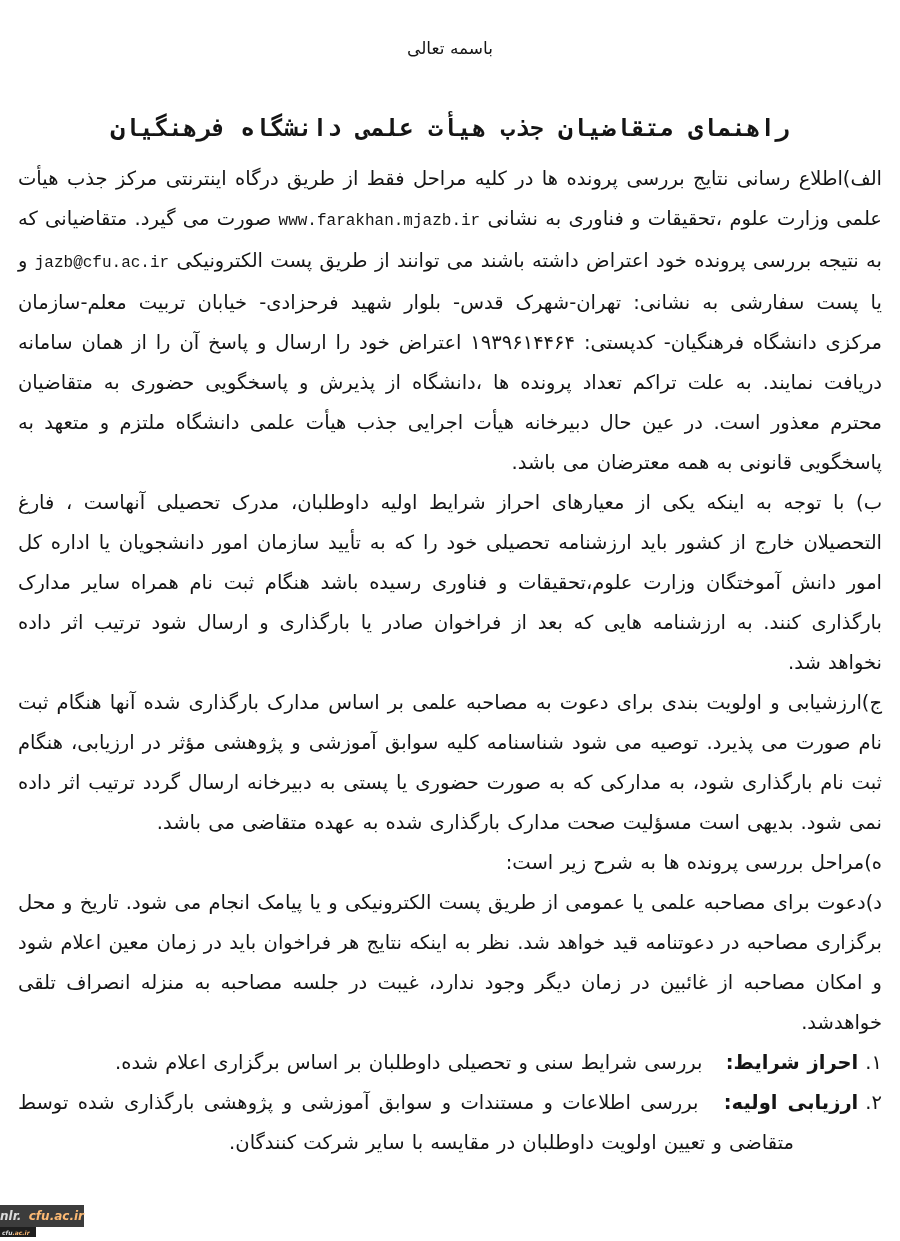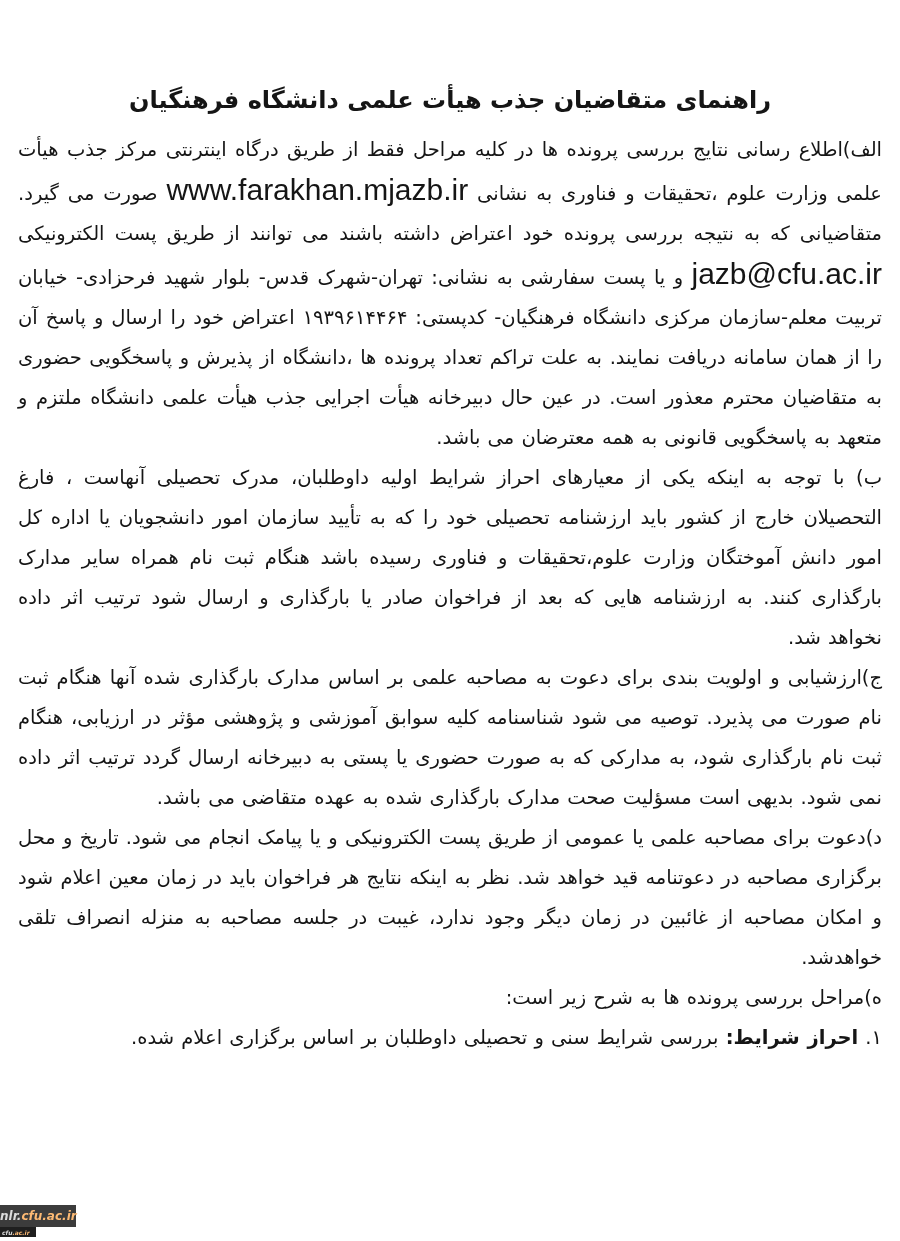--- a/index.html
+++ b/index.html
@@ -23,53 +23,55 @@
     text-align: center;
     font-size: 17px;
     margin: 8px 0 0 0;
     font-weight: normal;
   }
   .doc-title {
     text-align: center;
     font-size: 24px;
     font-weight: bold;
     margin: 56px 0 16px 0;
+    font-family: Liberation Mono, monospace;
   }
   p.body {
     font-size: 19.5px;
     line-height: 40px;
     text-align: justify;
     margin: 0;
     word-spacing: 1px;
   }
   .latin {
     direction: ltr;
     unicode-bidi: isolate;
-    font-size: 30px;
-    font-family: Liberation Sans, sans-serif;
+    font-size: 16px;
+    font-family: Liberation Mono, monospace;
   }
   .list-item {
     padding-right: 88px;
     text-indent: -88px;
   }
   .list-item .num {
     margin-left: 7px;
   }
   .list-item b {
     font-weight: bold;
+    margin-left: 16px;
   }
   
   .watermark {
     position: absolute;
     left: 0;
     top: 1205px;
     direction: ltr;
   }
   .watermark .bar-main {
-    width: 76px;
+    width: 84px;
     height: 22px;
     background: #3c3c3c;
     display: flex;
     align-items: center;
     justify-content: space-between;
     font-style: italic;
     font-weight: bold;
     font-size: 12px;
     letter-spacing: 0px;
     white-space: nowrap;
@@ -88,36 +90,38 @@
     white-space: nowrap;
   }
   .wm-white { color: #dcdcdc; }
   .wm-orange { color: #fdba74; }
 </style>
 </head>
 <body>
 
 <div class="page">
 
+  <p class="bismillah">باسمه تعالی</p>
 
   <h1 class="doc-title">راهنمای متقاضیان جذب هیأت علمی دانشگاه فرهنگیان</h1>
 
 
   <p class="body"><span>الف)اطلاع رسانی نتایج بررسی پرونده ها در کلیه مراحل فقط از طریق درگاه اینترنتی مرکز جذب هیأت علمی وزارت علوم ،تحقیقات و فناوری  به نشانی </span><span class="latin" dir="ltr">www.farakhan.mjazb.ir</span><span> صورت می گیرد. متقاضیانی که به نتیجه بررسی پرونده خود اعتراض داشته باشند می توانند از طریق پست الکترونیکی </span><span class="latin" dir="ltr">jazb@cfu.ac.ir</span><span> و یا پست سفارشی  به نشانی: تهران-شهرک قدس- بلوار شهید فرحزادی- خیابان تربیت معلم-سازمان مرکزی دانشگاه فرهنگیان- کدپستی: ۱۹۳۹۶۱۴۴۶۴ اعتراض خود را ارسال و پاسخ آن را از همان سامانه دریافت نمایند. به علت تراکم تعداد پرونده ها ،دانشگاه از پذیرش و پاسخگویی حضوری به متقاضیان محترم معذور است. در عین حال دبیرخانه هیأت اجرایی جذب هیأت علمی دانشگاه  ملتزم و متعهد به پاسخگویی قانونی به همه معترضان می باشد.</span></p>
 
   <p class="body">ب) با توجه به اینکه یکی از معیارهای احراز شرایط اولیه داوطلبان، مدرک تحصیلی آنهاست ، فارغ التحصیلان خارج از کشور باید ارزشنامه تحصیلی خود را که به تأیید سازمان امور دانشجویان یا اداره کل امور دانش آموختگان وزارت علوم،تحقیقات و فناوری رسیده باشد هنگام ثبت نام همراه سایر مدارک بارگذاری کنند. به ارزشنامه هایی که بعد از فراخوان صادر یا بارگذاری و ارسال شود ترتیب اثر داده نخواهد شد.</p>
 
   <p class="body">ج)ارزشیابی و اولویت بندی برای دعوت به مصاحبه علمی بر اساس مدارک بارگذاری شده آنها هنگام ثبت نام صورت می پذیرد. توصیه می شود شناسنامه کلیه سوابق آموزشی و پژوهشی مؤثر در ارزیابی، هنگام ثبت نام بارگذاری شود، به مدارکی که به صورت حضوری یا پستی به دبیرخانه ارسال گردد ترتیب اثر داده نمی شود. بدیهی است مسؤلیت صحت مدارک  بارگذاری شده به عهده متقاضی می باشد.</p>
 
+  <p class="body">ه)مراحل بررسی پرونده ها به شرح زیر است:</p>
+
   <p class="body">د)دعوت برای مصاحبه علمی یا عمومی از طریق پست الکترونیکی و یا پیامک انجام می شود. تاریخ و محل برگزاری مصاحبه در دعوتنامه قید خواهد شد. نظر به اینکه نتایج هر فراخوان باید در زمان معین اعلام شود و امکان مصاحبه از غائبین در زمان دیگر وجود ندارد، غیبت در جلسه مصاحبه به منزله انصراف تلقی خواهدشد.</p>
-
-  <p class="body">ه)مراحل بررسی پرونده ها به شرح زیر است:</p>
 
   <p class="body list-item"><span class="num">۱.</span><b>احراز شرایط:</b><span> بررسی شرایط سنی و تحصیلی داوطلبان بر اساس برگزاری اعلام شده.</span></p>
 
+  <p class="body list-item"><span class="num">۲.</span><b>ارزیابی اولیه:</b><span> بررسی اطلاعات و مستندات و سوابق آموزشی و پژوهشی بارگذاری شده توسط متقاضی و تعیین اولویت داوطلبان در مقایسه با سایر شرکت کنندگان.</span></p>
 
 </div>
 
 <div class="watermark">
   <div class="bar-main">
       <span class="wm-white">nlr.</span>
       <span class="wm-orange">cfu.ac.ir</span>
     </div>
   <div class="bar-sub">
       <span class="wm-white">cfu</span>

